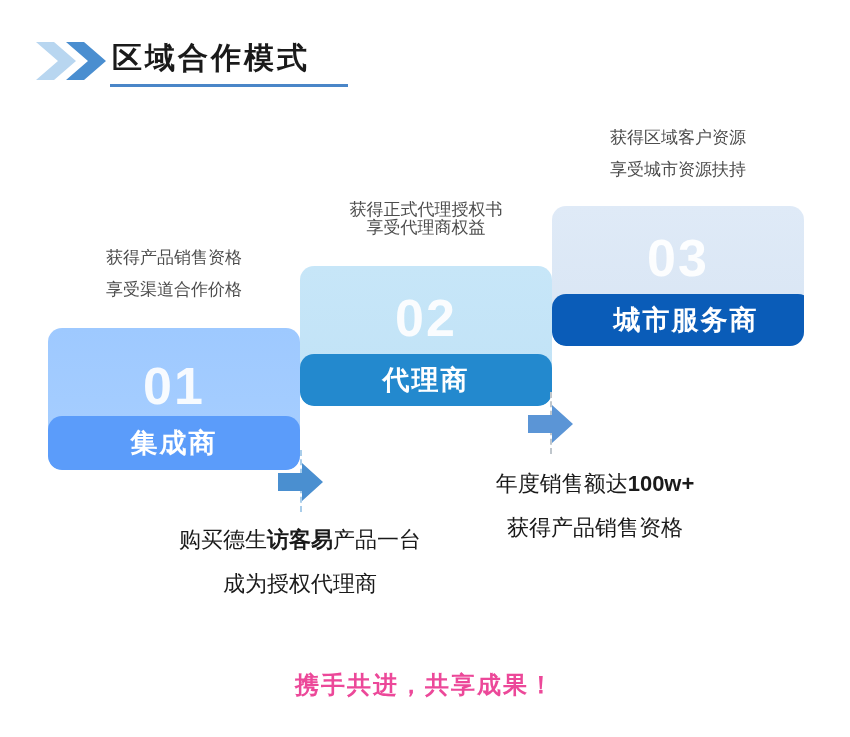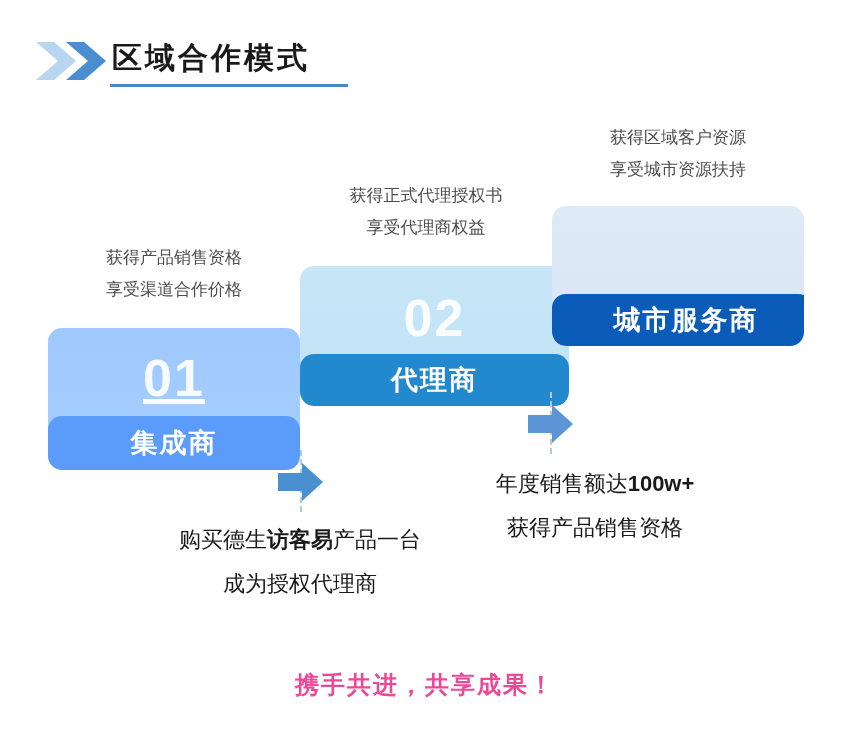--- a/index.html
+++ b/index.html
@@ -105,28 +105,28 @@
     font-weight: bold;
     letter-spacing: 2px;
     line-height: 27px;
   }
 
   
   #step-1 { left: 48px; top: 120px; width: 252px; height: 340px; }
   #step-1 .step-caption { top: 22px; }
   #step-1 .step-card { left: 0; top: 108px; width: 252px; height: 142px;
       background: linear-gradient(180deg, #9ec9ff 0%, #a8cfff 100%); }
-  #step-1 .step-number { top: 24px; text-decoration: underline; }
+  #step-1 .step-number { top: 32px; }
   #step-1 .step-band { height: 54px; background: #5b9cfa; }
 
   
   #step-2 { left: 300px; top: 58px; width: 252px; height: 395px; }
-  #step-2 .step-caption { top: 22px; }
+  #step-2 .step-caption { top: 36px; }
   #step-2 .step-card { left: 0; top: 108px; width: 252px; height: 140px;
-      background: linear-gradient(180deg, #c7e6f8 0%, #c0e2f6 100%); padding-left: 17px; }
+      background: linear-gradient(180deg, #c7e6f8 0%, #c0e2f6 100%); }
   #step-2 .step-number { top: 26px; }
   #step-2 .step-band { height: 52px; background: #2389ce; }
 
   
   #step-3 { left: 552px; top: 8px; width: 252px; height: 400px; }
   #step-3 .step-caption { top: 14px; }
   #step-3 .step-card { left: 0; top: 98px; width: 252px; height: 140px;
       background: linear-gradient(180deg, #dfeaf7 0%, #d8e5f4 100%); }
   #step-3 .step-number { top: 26px; }
   #step-3 .step-band { height: 52px; background: #0a5cb8; padding-left: 8px; }
@@ -207,20 +207,21 @@
       <div class="step-band">
         <span>代理商</span>
       </div>
     </div>
   </div>
 
   <div class="step" id="step-3">
     <div class="step-caption" style="top:46px;">享受城市资源扶持</div>
     <div class="step-caption">获得区域客户资源</div>
     <div class="step-card">
+      <div class="step-number">03</div>
       <div class="step-band">
         <span>城市服务商</span>
       </div>
     </div>
   </div>
 </div>
 
 <div class="connector" style="left:0; top:0; width:850px; height:737px;">
 
   <div class="dash-line" style="left:300px; top:450px; height:62px;"></div>

